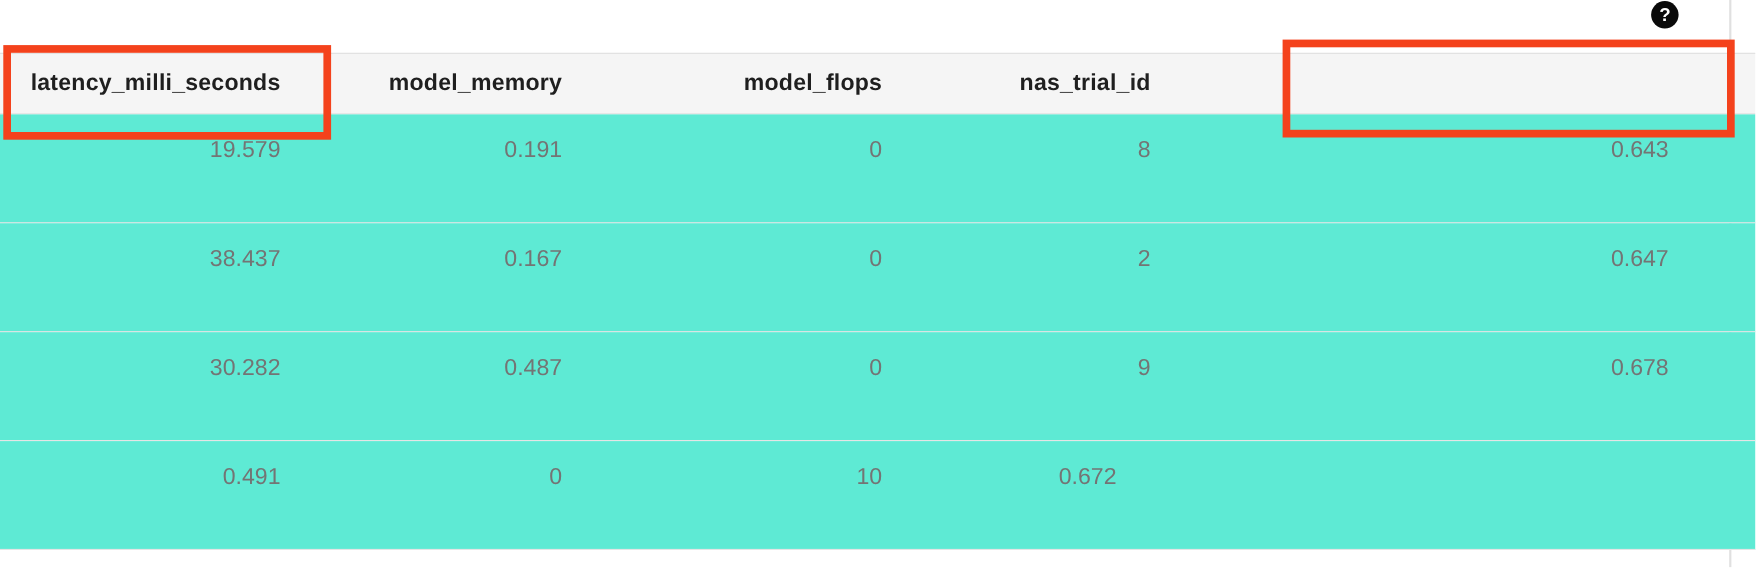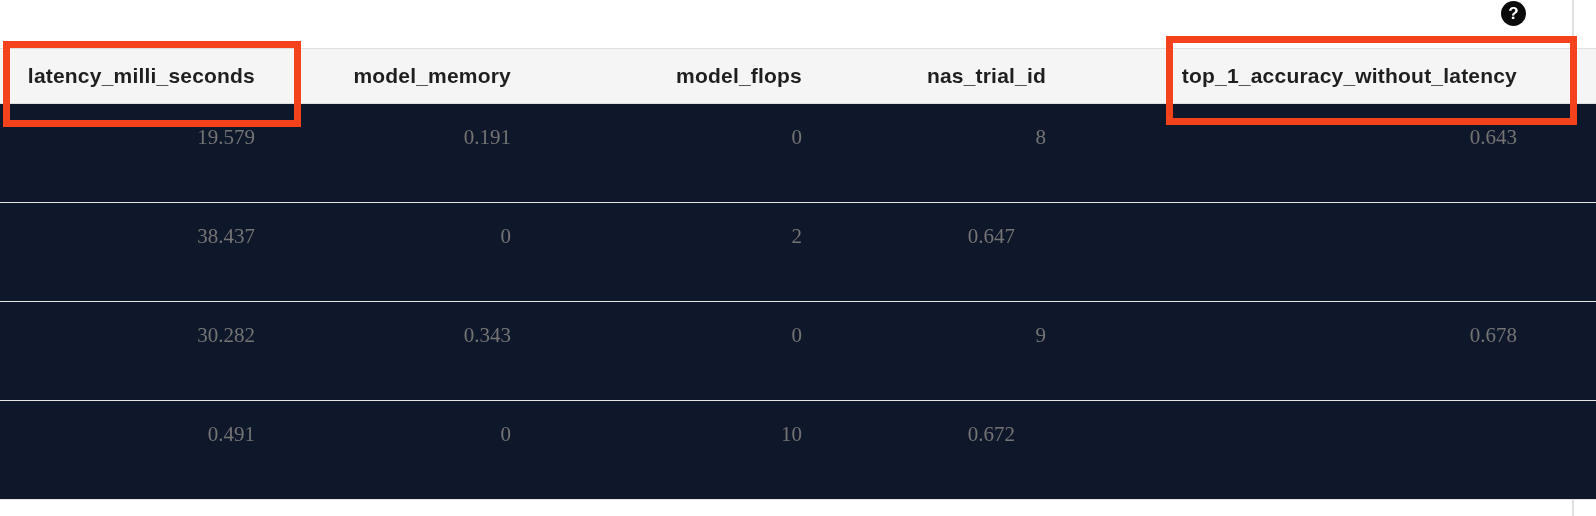--- a/index.html
+++ b/index.html
@@ -62,22 +62,21 @@
     justify-content: flex-end;
     font-size: 21px;
     font-weight: bold;
     color: #1f1f1f;
     letter-spacing: 0.2px;
   }
   .data-row {
     height: 99px;
     border-bottom: 1px solid #e5e5e5;
     box-sizing: border-box;
-    background: #0f172a;
-    font-family: Liberation Serif, serif;
+    background: #5eead4;
   }
   .data-row .cell {
     display: flex;
     align-items: flex-start;
     justify-content: flex-end;
     padding-top: 21px;
     font-size: 21px;
     color: #747474;
     box-sizing: border-box;
   }
@@ -107,44 +106,44 @@
     <span>?</span>
   </div>
 
   <div class="table">
 
     <div class="row header-row">
       <div class="cell c1">latency_milli_seconds</div>
       <div class="cell c3">model_memory</div>
       <div class="cell c2">model_flops</div>
       <div class="cell c4">nas_trial_id</div>
-      <div class="cell c5">top_1_accuracy_without_latency</div>
       <div class="cell c6"></div>
     </div>
 
     <div class="row data-row">
       <div class="cell c1">19.579</div>
       <div class="cell c2">0.191</div>
       <div class="cell c3">0</div>
       <div class="cell c4">8</div>
       <div class="cell c5">0.643</div>
       <div class="cell c6"></div>
     </div>
 
     <div class="row data-row">
       <div class="cell c1">38.437</div>
+      <div class="cell c2">0.167</div>
       <div class="cell c3">0</div>
       <div class="cell c4">2</div>
       <div class="cell c5">0.647</div>
       <div class="cell c6"></div>
     </div>
 
     <div class="row data-row">
       <div class="cell c1">30.282</div>
-      <div class="cell c2">0.343</div>
+      <div class="cell c2">0.487</div>
       <div class="cell c3">0</div>
       <div class="cell c4">9</div>
       <div class="cell c5">0.678</div>
       <div class="cell c6"></div>
     </div>
 
     <div class="row data-row">
       <div class="cell c2">0.491</div>
       <div class="cell c3">0</div>
       <div class="cell c4">10</div>

